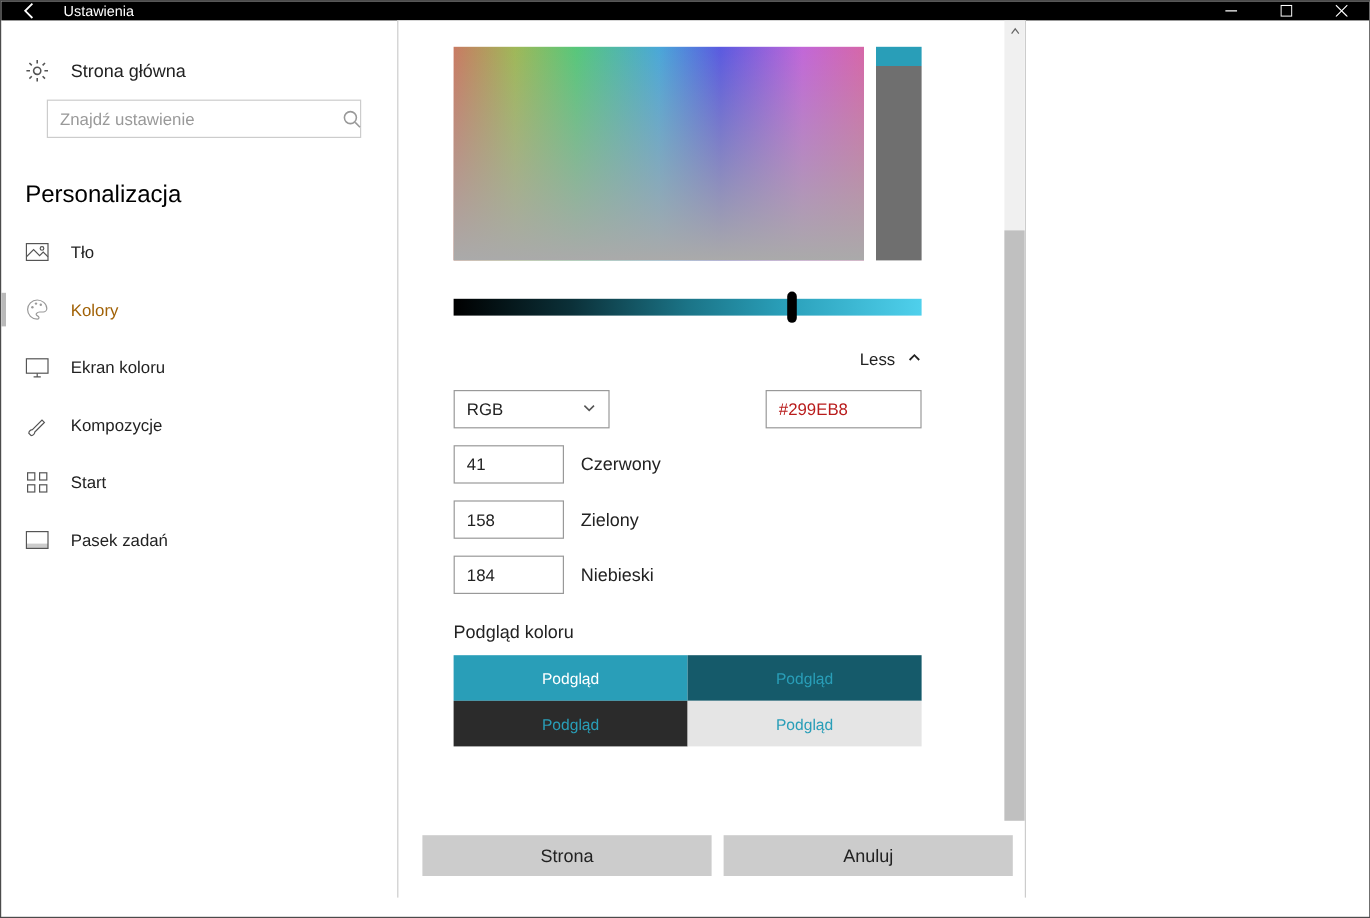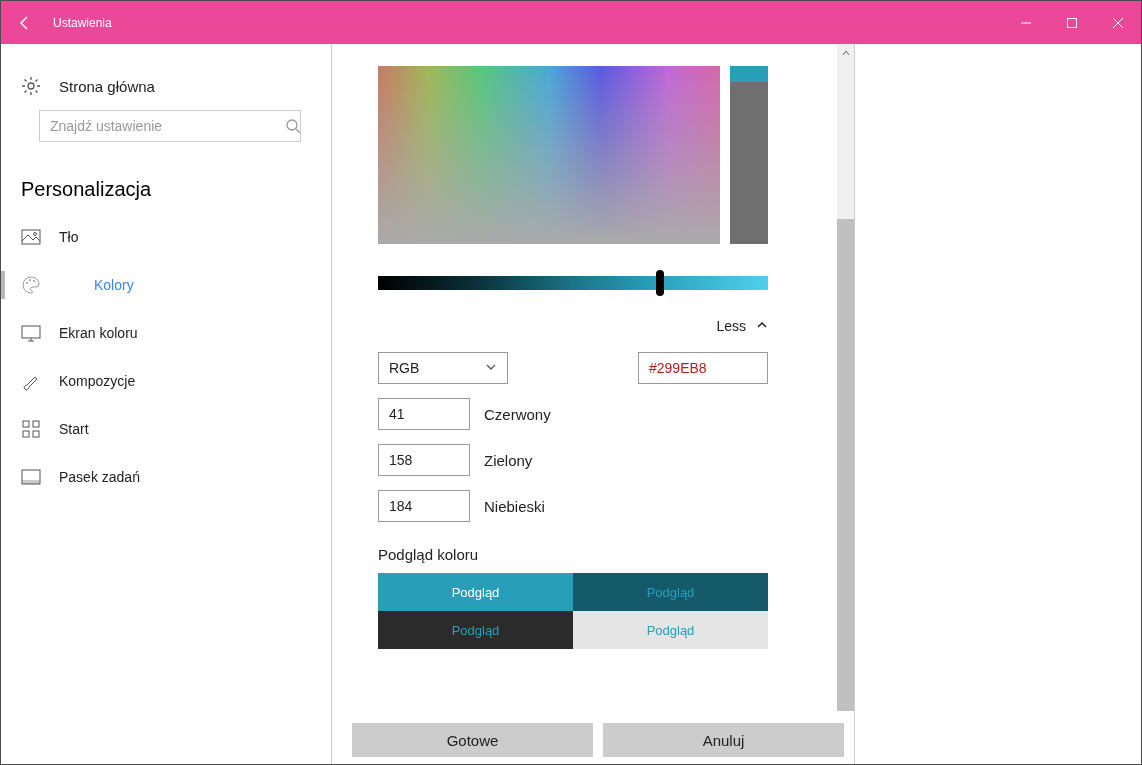--- a/index.html
+++ b/index.html
@@ -1,19 +1,19 @@
 <!DOCTYPE html>
 <html><head>
 <meta charset="utf-8">
 <style>
   * { box-sizing: border-box; margin: 0; padding: 0; font-family: "Segoe UI", Arial, sans-serif; }
   body { width: 1142px; height: 765px; background: #fff; overflow: hidden; border: 1px solid #4b4b4b; }
 
   
-  .titlebar { height: 43px; background: #ec4899; display: flex; align-items: center; color: #fff; }
+  .titlebar { height: 16px; background: #000000; display: flex; align-items: center; color: #fff; }
   .titlebar .back { width: 48px; height: 32px; display:flex; align-items:center; justify-content:center; }
   .titlebar .title { font-size: 12px; flex: 1; padding-left: 4px; }
   .titlebar .winctrls { display:flex; }
   .titlebar .winbtn { width: 46px; height:32px; display:flex; align-items:center; justify-content:center; }
   .titlebar svg { display:block; }
 
   .client { display:flex; height: calc(765px - 34px); }
 
   
   .sidebar { width: 330px; padding: 18px 0 0 0; }
@@ -23,21 +23,21 @@
   .searchwrap { padding: 0 20px 18px 38px; position: relative; }
   .searchbox { width: 262px; height: 32px; border:1px solid #ccc; font-size:14px; padding: 0 34px 0 10px; color:#666; background:#fff; }
   .searchbox::placeholder { color:#999; }
   .searchicon { position:absolute; right: 30px; top: 8px; color:#888; }
 
   .section-label { padding: 18px 20px 12px 20px; color:#000000; font-size: 20px; }
   .navitem { display:flex; align-items:center; height: 48px; padding: 0 20px; position:relative; }
   .navitem .navicon { width:20px; height:20px; margin-right: 18px; color:#555; }
   .navitem .navlabel { font-size: 14px; color:#222; }
   .navitem.selected::before { content:""; position:absolute; left:0; top:10px; bottom:10px; width:4px; background:#b9b9b9; }
-  .navitem.selected .navlabel { color:#3b82f6;margin-left:35px; }
+  .navitem.selected .navlabel { color:#a16207; }
   .navitem.selected .navicon { color:#888; }
 
   
   .dialog-area { position: relative; width: 524px; border-left:1px solid #ccc; border-right:1px solid #ccc; display:flex; flex-direction:column; background:#fff; }
   .dialog-scroll { flex:1; overflow:hidden; position:relative; padding: 22px 30px 0 46px; }
 
   .spectrum-row { display:flex; }
   .spectrum { width: 342px; height: 178px; position:relative; background:
     linear-gradient(to bottom, rgba(170,170,170,0) 0%, rgba(170,170,170,1) 100%),
     linear-gradient(to right, #c97a63 0%, #9fb858 15%, #57c77b 30%, #4aa8d8 50%, #5a5ae0 65%, #c267d8 85%, #d667a8 100%);
@@ -248,19 +248,19 @@
           </div>
         <div class="sb-arrow">
             <svg width="10" height="10" viewBox="0 0 10 10">
               <path d="M2 3 L5 7 L8 3" stroke="#666" fill="none"></path>
             </svg>
           </div>
       </div>
     </div>
 
     <div class="button-row">
-      <button class="dlg-btn">Gotowe</button>
+      <button class="dlg-btn">Strona</button>
       <button class="dlg-btn">Anuluj</button>
     </div>
   </div>
 
   <div class="rest-area"></div>
 </div>
 
 </body></html>

